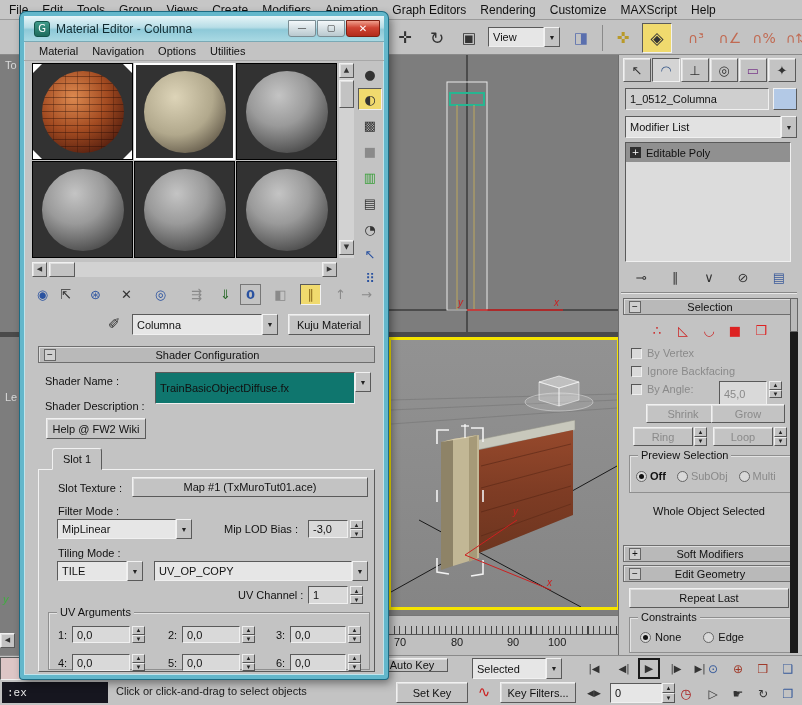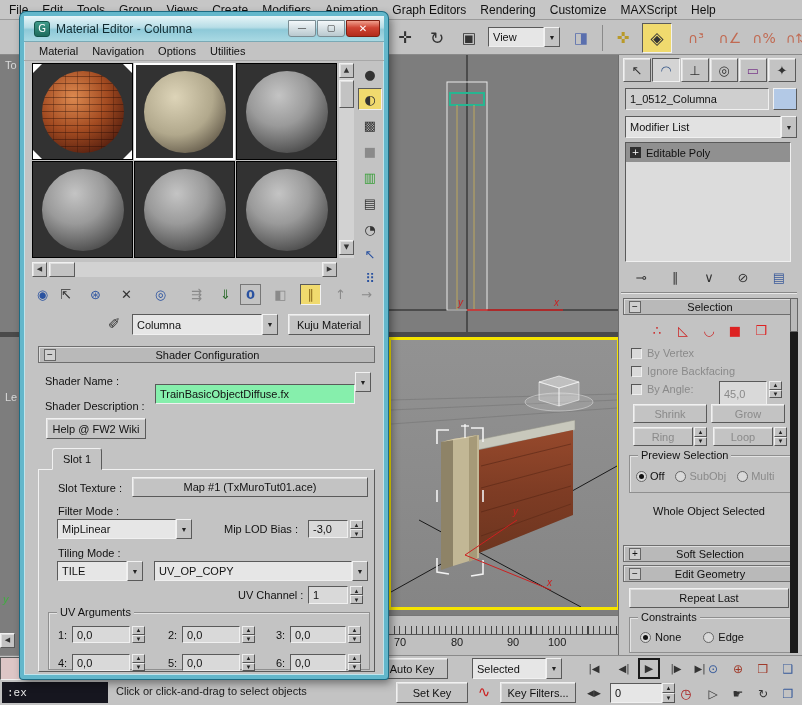--- a/index.html
+++ b/index.html
@@ -215,21 +215,21 @@
         <span class="cb"></span>
         <span>By Angle:</span>
       </div>
     <div class="abs fld disabled" style="left:100px;top:326px;width:48px;height:26px">
         <span>45,0</span>
       </div>
     <div class="abs spin" style="left:150px;top:326px;height:17px">
         <b>▲</b>
         <b>▼</b>
       </div>
-    <div class="abs btn disabled" style="left:14px;top:349px;width:74px;height:19px">
+    <div class="abs btn disabled" style="left:27px;top:349px;width:74px;height:19px">
         <span>Shrink</span>
       </div>
     <div class="abs btn disabled" style="left:92px;top:349px;width:74px;height:19px">
         <span>Grow</span>
       </div>
     <div class="abs btn disabled" style="left:14px;top:372px;width:60px;height:19px">
         <span>Ring</span>
       </div>
     <div class="abs spin" style="left:75px;top:372px;height:19px">
         <b>▲</b>
@@ -239,32 +239,32 @@
         <span>Loop</span>
       </div>
     <div class="abs spin" style="left:155px;top:372px;height:19px">
         <b>▲</b>
         <b>▼</b>
       </div>
     <div class="abs groupbox" style="left:10px;top:400px;width:162px;height:38px">
       <span class="legend">Preview Selection</span>
       <div class="lrow" style="margin:14px 0 0 6px;gap:3px">
         <span class="radio on"></span>
-          <span style="font-weight:normal">Off</span>
+          <span style="font-weight:bold">Off</span>
         <span class="radio" style="margin-left:8px"></span>
           <span class="disabled">SubObj</span>
         <span class="radio" style="margin-left:8px"></span>
           <span class="disabled">Multi</span>
       </div>
     </div>
     <div class="abs" style="left:0;top:450px;width:180px;text-align:center">Whole Object Selected</div>
 
     <div class="abs roll" style="left:4px;top:490px;width:172px;height:17px">
       <span class="pm">+</span>
-      <span class="t">Soft Selection</span>
+      <span class="t">Soft Modifiers</span>
     </div>
     <div class="abs roll" style="left:4px;top:510px;width:172px;height:17px">
       <span class="pm">−</span>
       <span class="t">Edit Geometry</span>
     </div>
     <div class="abs btn" style="left:10px;top:533px;width:160px;height:20px">
         <span>Repeat Last</span>
       </div>
     <div class="abs groupbox" style="left:10px;top:562px;width:162px;height:36px">
       <span class="legend">Constraints</span>
@@ -281,21 +281,21 @@
     </div>
   </div>
 
   <div class="abs" style="left:0;top:655px;width:802px;height:50px;background:#c3c3c3;border-top:1px solid #8a8a8a">
     <div class="abs sunken" style="left:0;top:1px;width:56px;height:23px;background:#ddc6c6"></div>
     <div class="abs" style="left:2px;top:26px;width:106px;height:21px;background:#16161f;color:#e8e8e8;display:flex;align-items:center;padding:0 5px;font-family:'Liberation Mono',monospace">
         <span>:ex</span>
       </div>
     <div class="abs" style="left:116px;top:29px;width:270px;color:#1a1a1a">Click or click-and-drag to select objects</div>
 
-    <div class="abs btn" style="left:376px;top:2px;width:72px;height:21px">
+    <div class="abs btn" style="left:376px;top:2px;width:72px;height:14px">
         <span>Auto Key</span>
       </div>
     <div class="abs fld" style="left:472px;top:2px;width:74px;height:21px;background:#e6e6e6">
         <span>Selected</span>
       </div>
     <div class="abs dd-arrow" style="left:546px;top:2px;height:21px">
         <span>▼</span>
       </div>
     <div class="abs btn" style="left:396px;top:26px;width:72px;height:21px">
         <span>Set Key</span>
@@ -415,21 +415,21 @@
       </div>
     <div class="abs btn" style="left:264px;top:298px;width:82px;height:21px">
         <span>Kuju Material</span>
       </div>
 
     <div class="abs roll" style="left:14px;top:330px;width:337px;height:17px">
       <span class="pm">−</span>
       <span class="t">Shader Configuration</span>
     </div>
     <span class="abs" style="left:21px;top:359px">Shader Name :</span>
-    <div class="abs fld" style="left:131px;top:368px;width:200px;height:20px;background:#86efac">
+    <div class="abs fld" style="left:131px;top:356px;width:200px;height:32px;background:#0f766e">
         <span>TrainBasicObjectDiffuse.fx</span>
       </div>
     <div class="abs dd-arrow" style="left:331px;top:356px;height:20px">
         <span>▼</span>
       </div>
     <span class="abs" style="left:21px;top:384px">Shader Description :</span>
     <div class="abs btn" style="left:22px;top:402px;width:100px;height:21px">
         <span>Help @ FW2 Wiki</span>
       </div>
 

